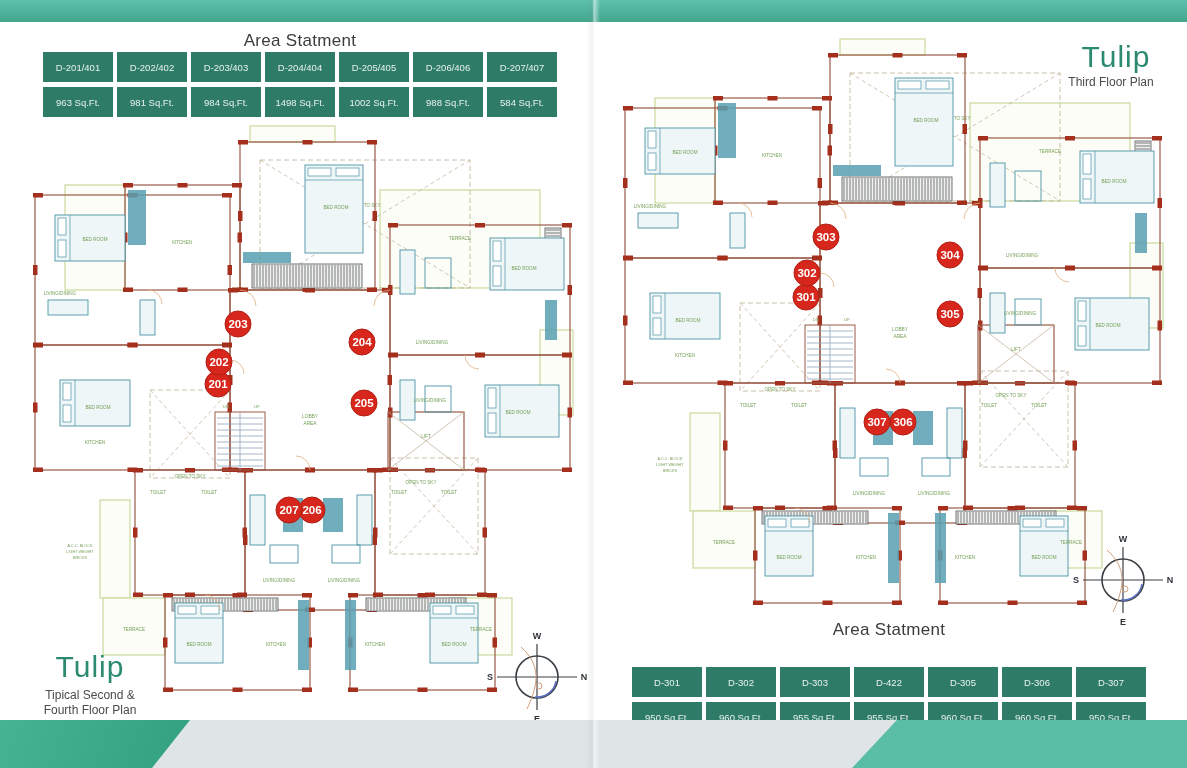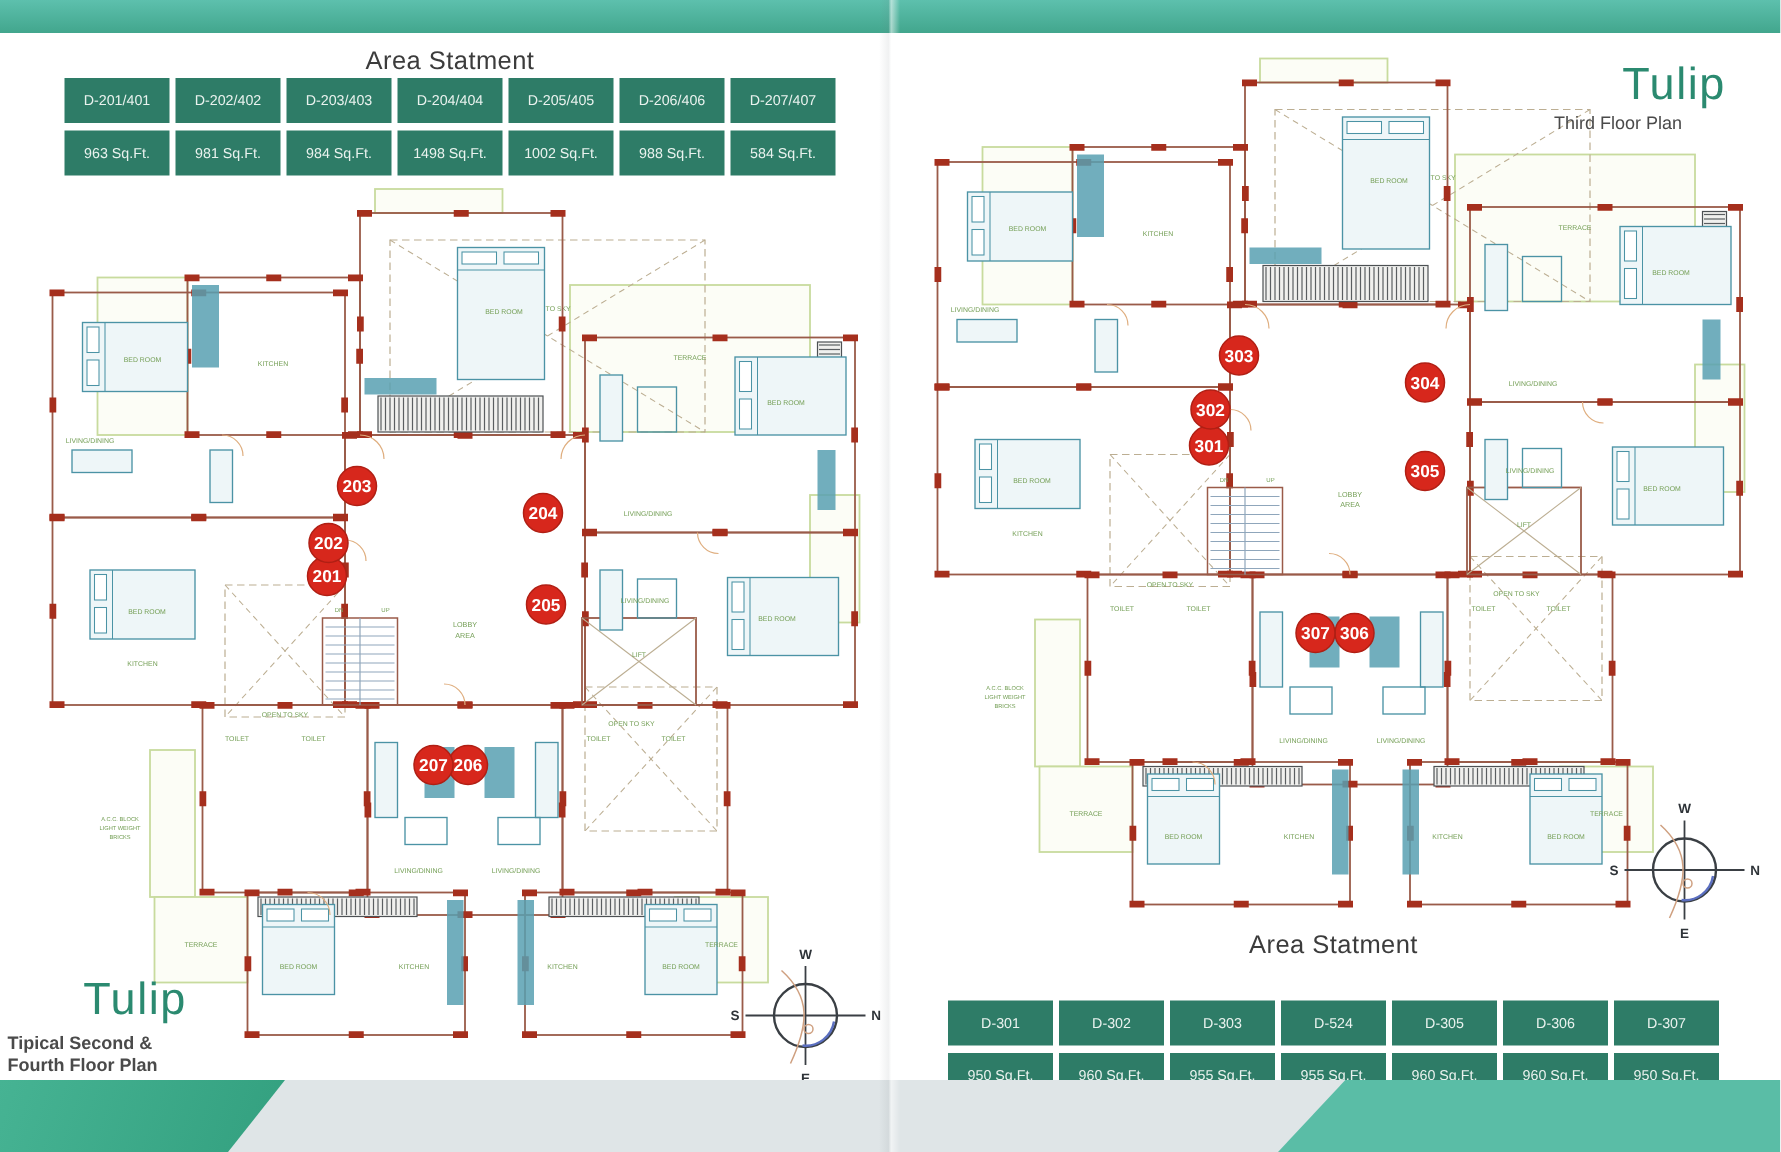--- a/index.html
+++ b/index.html
@@ -43,23 +43,23 @@
   .unit-table .cell{
     background:#2e7c67;color:#e9f2ee;font-size:9.5px;
     display:flex;align-items:center;justify-content:center;white-space:nowrap;
   }
   .logo{
     position:absolute;color:#2b8a70;font-size:30px;letter-spacing:1px;text-align:center;
   }
   .logo.left{left:25px;top:650px;width:130px;}
   .logo.right{left:1056px;top:40px;width:120px;}
   .logo-sub{
-    position:absolute;color:#4a4a4a;font-size:12px;line-height:15px;text-align:left;
-  }
-  .logo-sub.left{left:5px;top:688px;width:150px;font-weight:bold;}
+    position:absolute;color:#4a4a4a;font-size:12px;line-height:15px;text-align:center;
+  }
+  .logo-sub.left{left:15px;top:688px;width:150px;}
   .logo-sub.right{left:1036px;top:75px;width:150px;}
   #plan-svg{position:absolute;top:0;left:0;}
 </style>
 </head>
 <body>
 
 <div class="topbar"></div>
 
 <div class="area-title left">Area Statment</div>
 <div class="unit-table left" id="left-table">
@@ -77,21 +77,21 @@
     <div class="cell">1002 Sq.Ft.</div>
     <div class="cell">988 Sq.Ft.</div>
     <div class="cell">584 Sq.Ft.</div>
   </div>
 
 <div class="area-title right">Area Statment</div>
 <div class="unit-table right" id="right-table">
     <div class="cell">D-301</div>
     <div class="cell">D-302</div>
     <div class="cell">D-303</div>
-    <div class="cell">D-524</div>
+    <div class="cell">D-422</div>
     <div class="cell">D-305</div>
     <div class="cell">D-306</div>
     <div class="cell">D-307</div>
     <div class="cell">950 Sq.Ft.</div>
     <div class="cell">960 Sq.Ft.</div>
     <div class="cell">955 Sq.Ft.</div>
     <div class="cell">955 Sq.Ft.</div>
     <div class="cell">960 Sq.Ft.</div>
     <div class="cell">960 Sq.Ft.</div>
     <div class="cell">950 Sq.Ft.</div>

